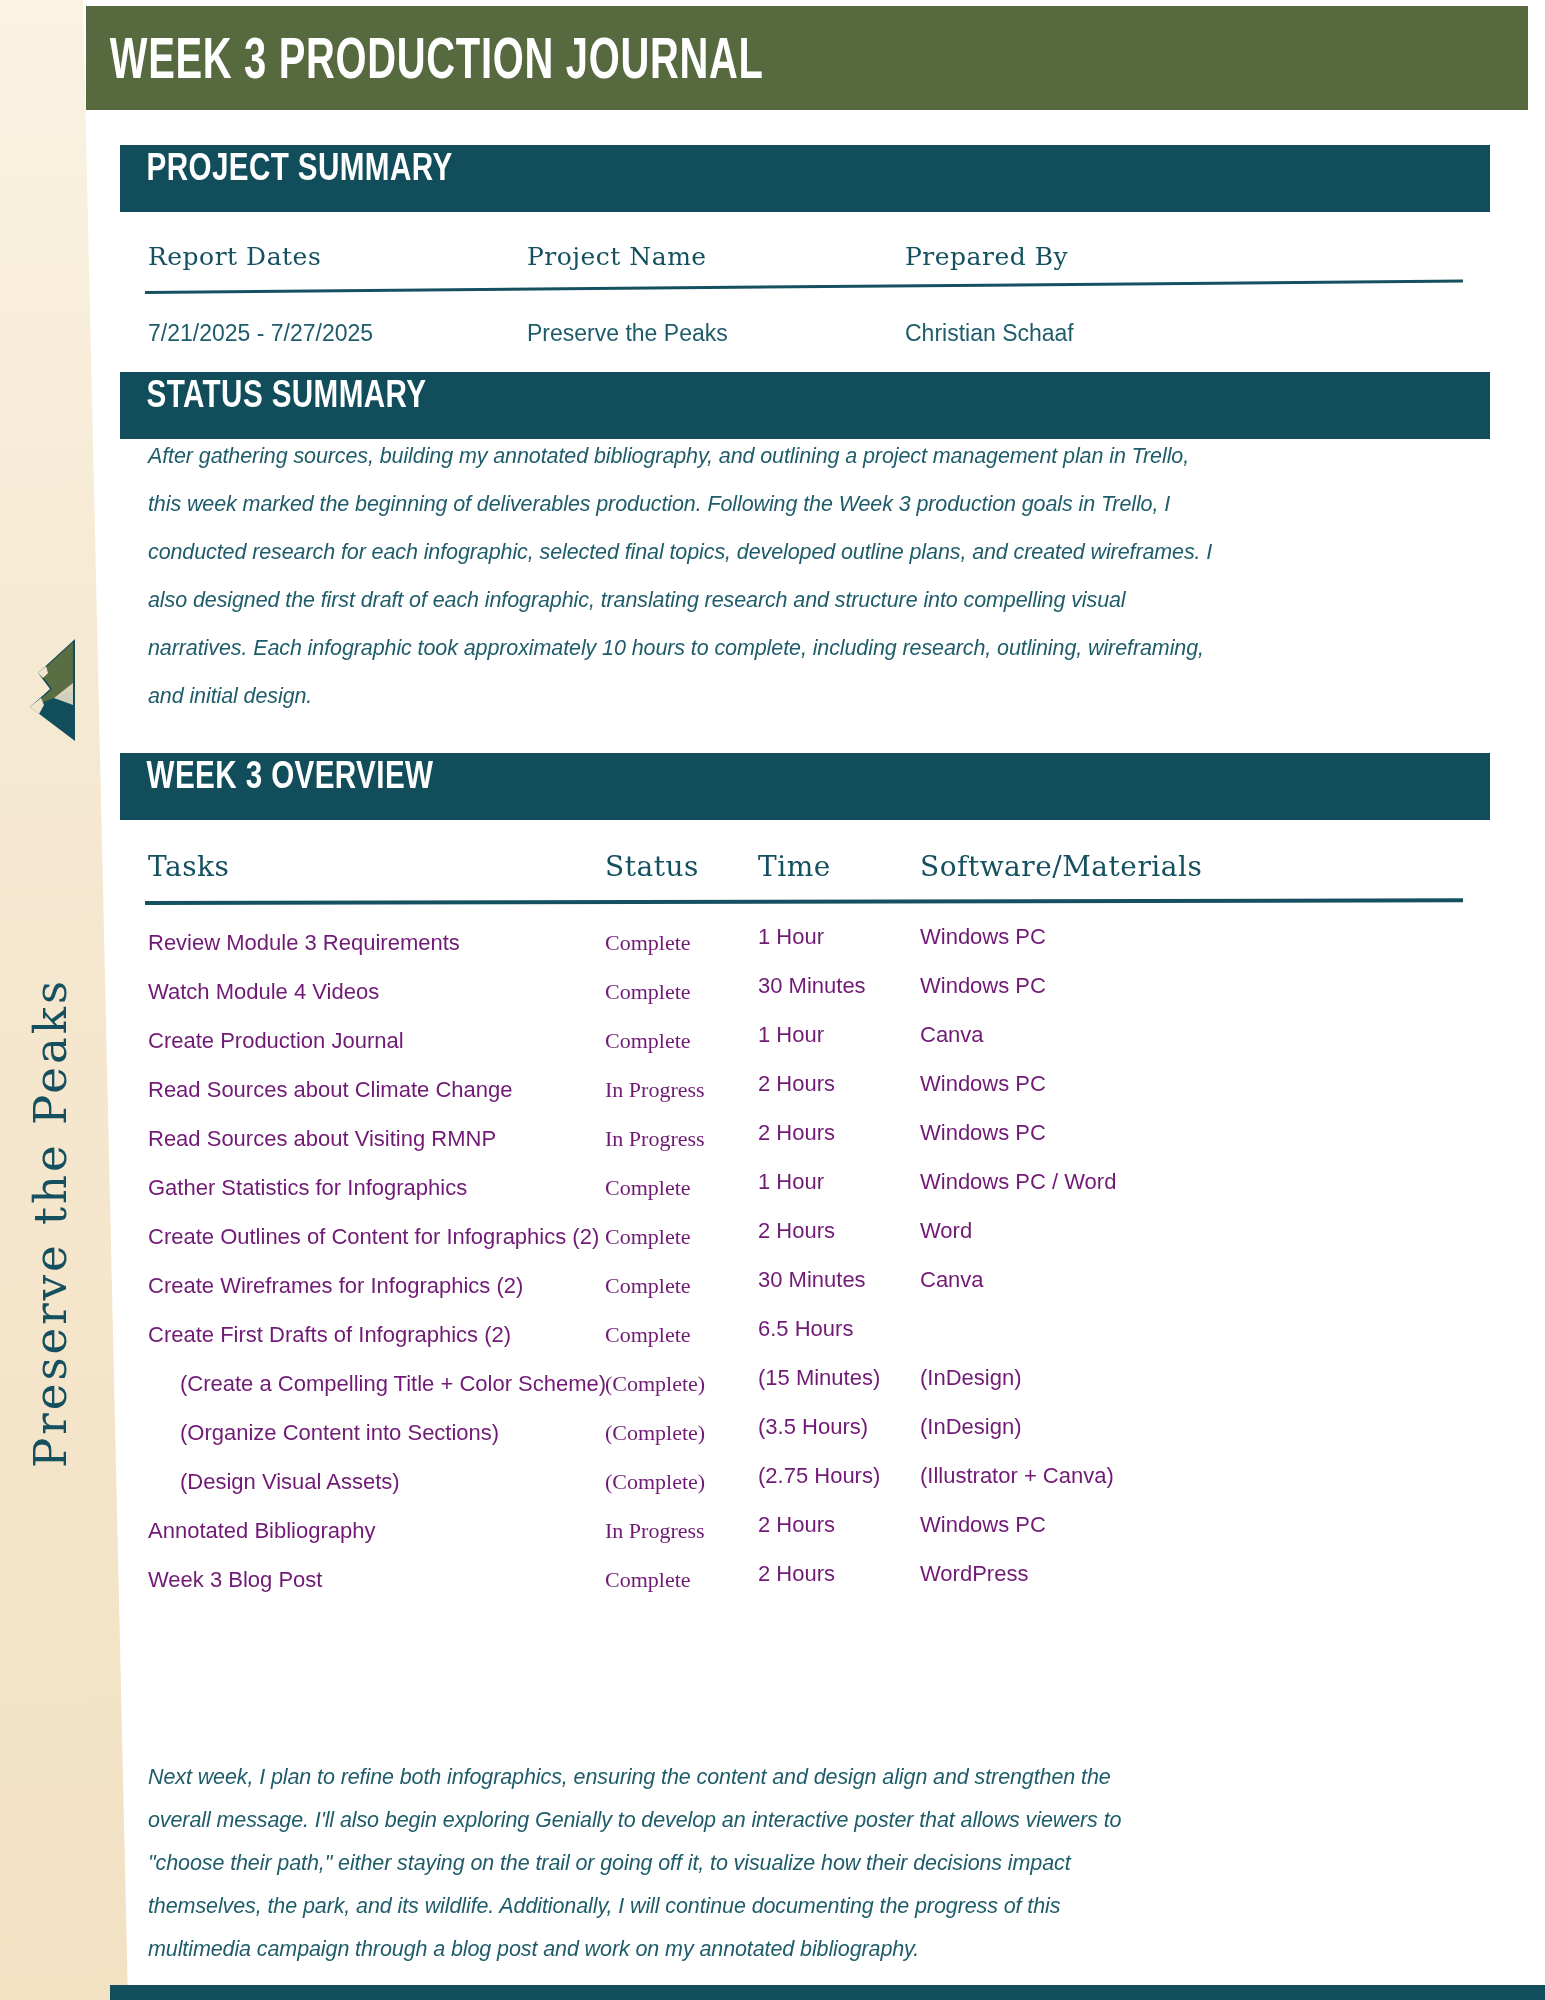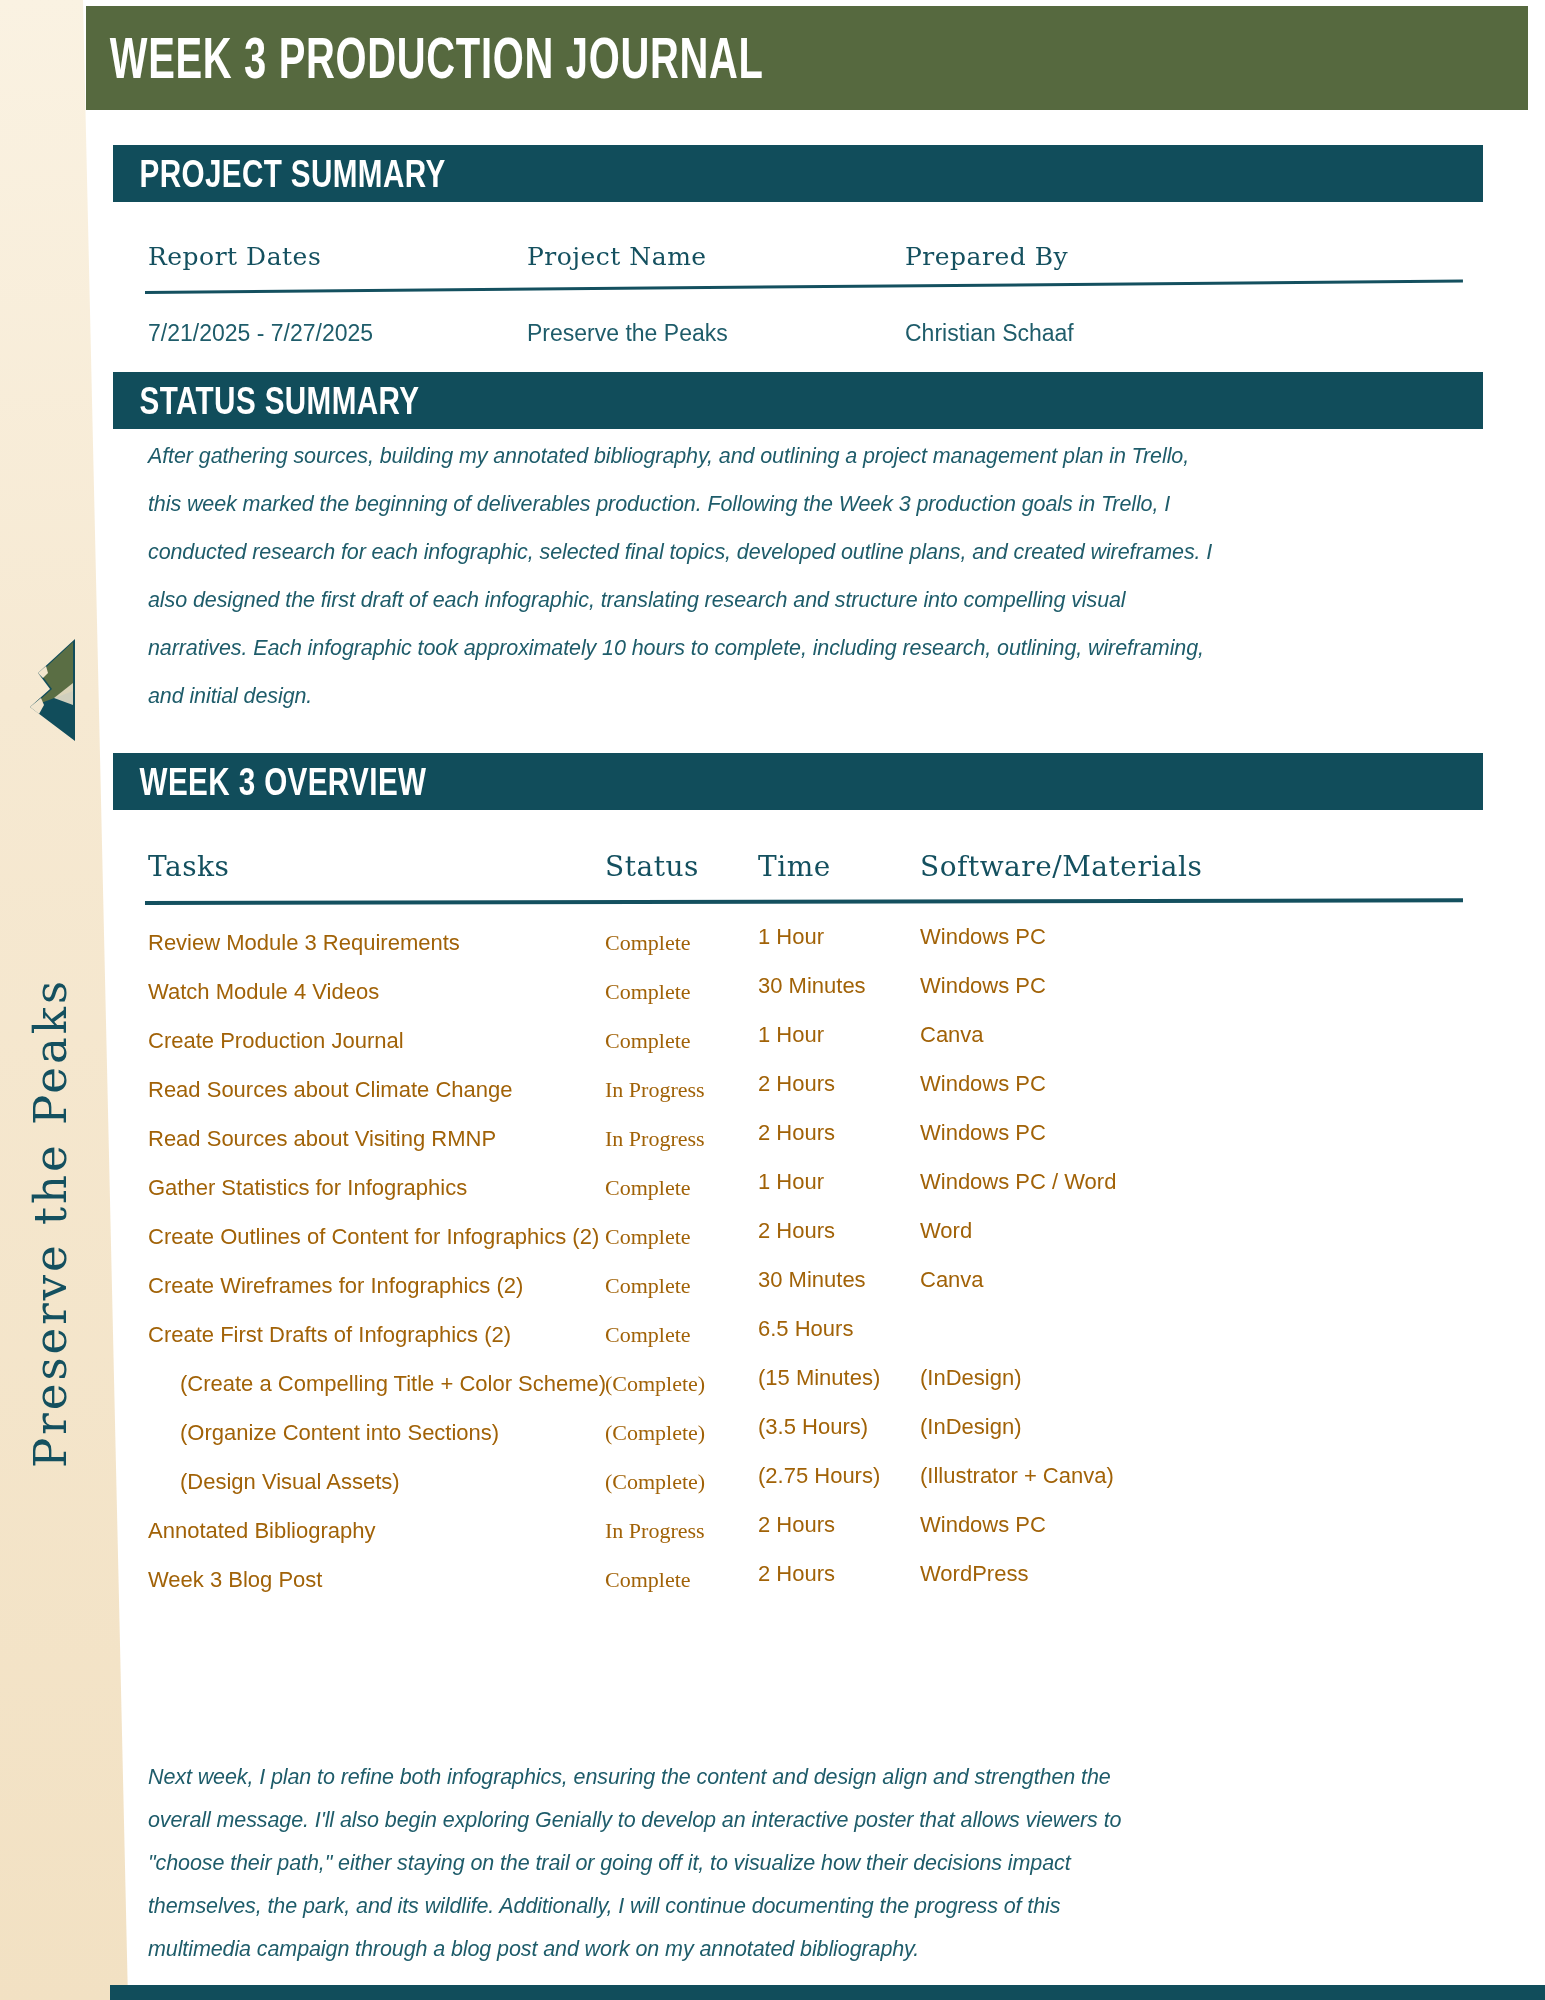--- a/index.html
+++ b/index.html
@@ -32,22 +32,22 @@
     background:#56693f;display:flex;align-items:center;
   }
   .main-title{
     color:#ffffff;font-weight:bold;font-size:57px;letter-spacing:1px;
     padding-left:34px;transform:scaleX(0.70);transform-origin:left center;
     white-space:nowrap;
   }
 
   
   .section-bar{
-    position:absolute;left:113px;width:1370px;height:57px;
-    background:#114d5b;display:flex;align-items:center;
+    position:absolute;left:120px;width:1370px;height:67px;
+    background:#114d5b;display:flex;align-items:flex-start;
   }
   .section-title{
     color:#ffffff;font-weight:bold;font-size:39px;letter-spacing:0.5px;
     padding-left:35px;transform:scaleX(0.76);transform-origin:left center;
     white-space:nowrap;
   }
   .bar-project{top:145px;}
   .bar-status{top:372px;}
   .bar-week3{top:753px;}
   .bar-next{top:1655px;}
@@ -80,21 +80,21 @@
   .tbl-head{position:absolute;top:850px;font-size:28px;}
   .col-task{left:148px;} .col-status{left:605px;} .col-time{left:758px;} .col-software{left:920px;}
   .tbl-rule{
     position:absolute;left:145px;top:901px;width:1318px;height:3.5px;
     background:#14505f;transform:rotate(-0.12deg);transform-origin:left center;
   }
   .tbl-rows{position:absolute;left:0;top:918px;width:1545px;}
   .t-row{position:relative;height:49px;}
   .t-cell{
     position:absolute;top:0;height:49px;display:flex;align-items:center;
-    color:#a16207;font-size:22px;white-space:nowrap;
+    color:#701a75;font-size:22px;white-space:nowrap;
   }
   .cell-task{left:148px;}
   .cell-status{left:605px;font-family:Liberation Serif, serif;}
   .cell-time{left:758px;transform:translateY(-6px);}
   .cell-software{left:920px;transform:translateY(-6px);}
   
   .t-row:nth-child(10) .cell-task,
   .t-row:nth-child(11) .cell-task,
   .t-row:nth-child(12) .cell-task{left:180px;}
 

